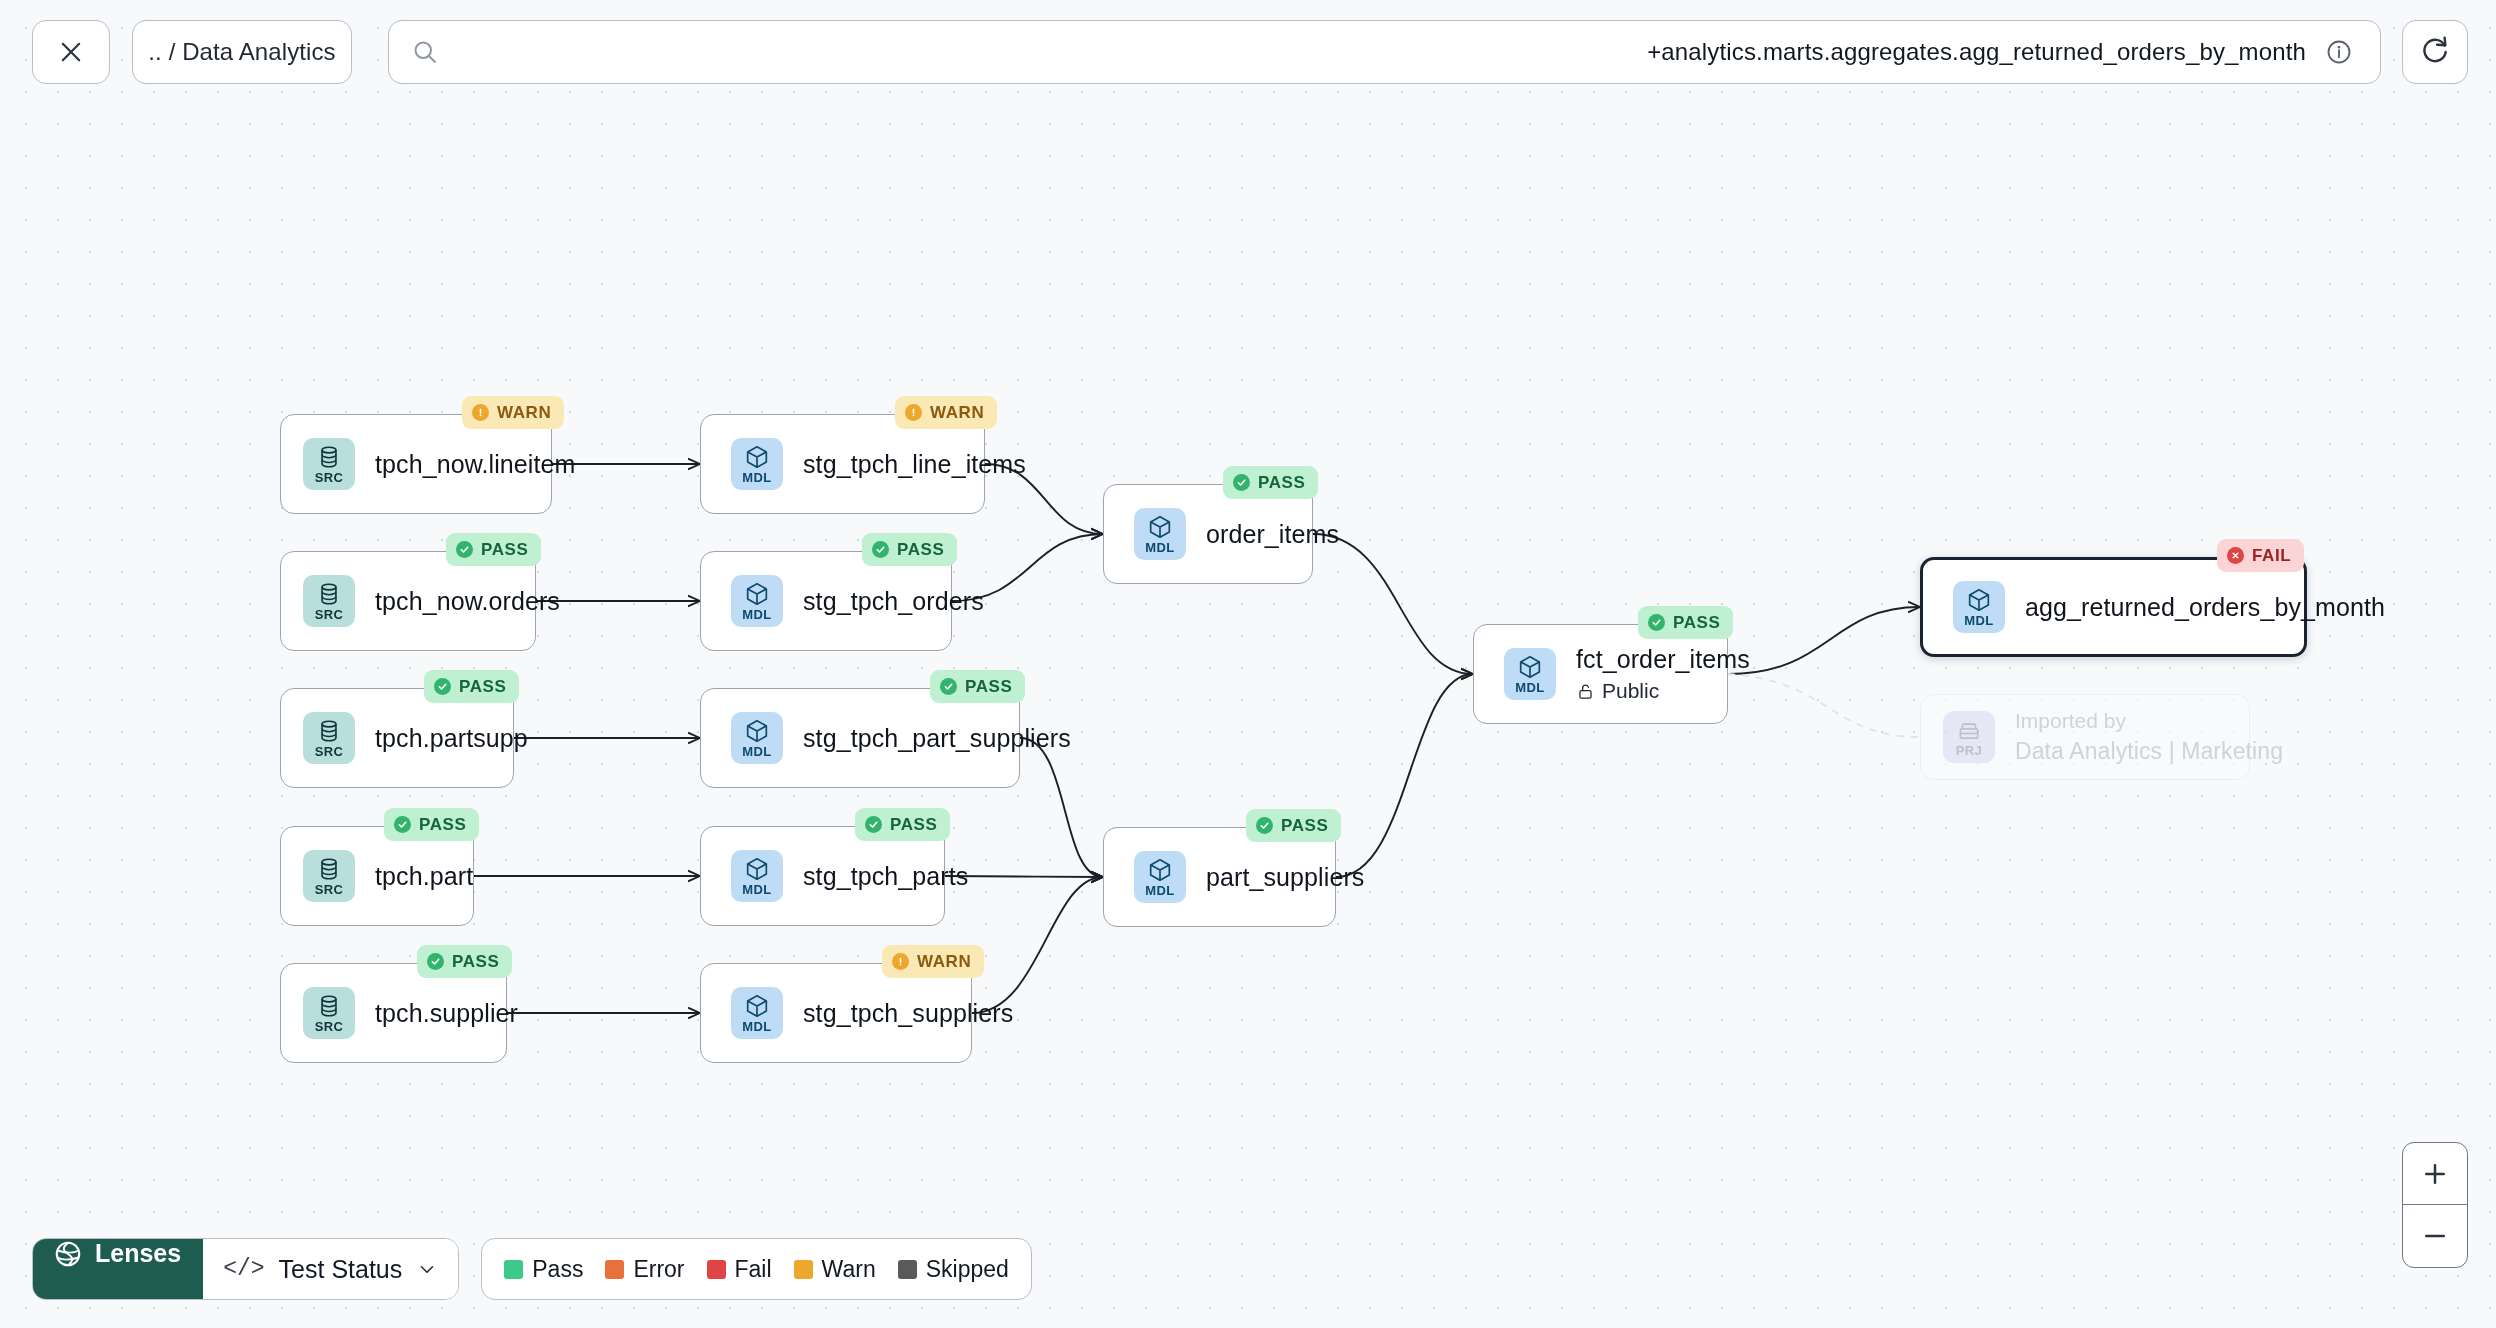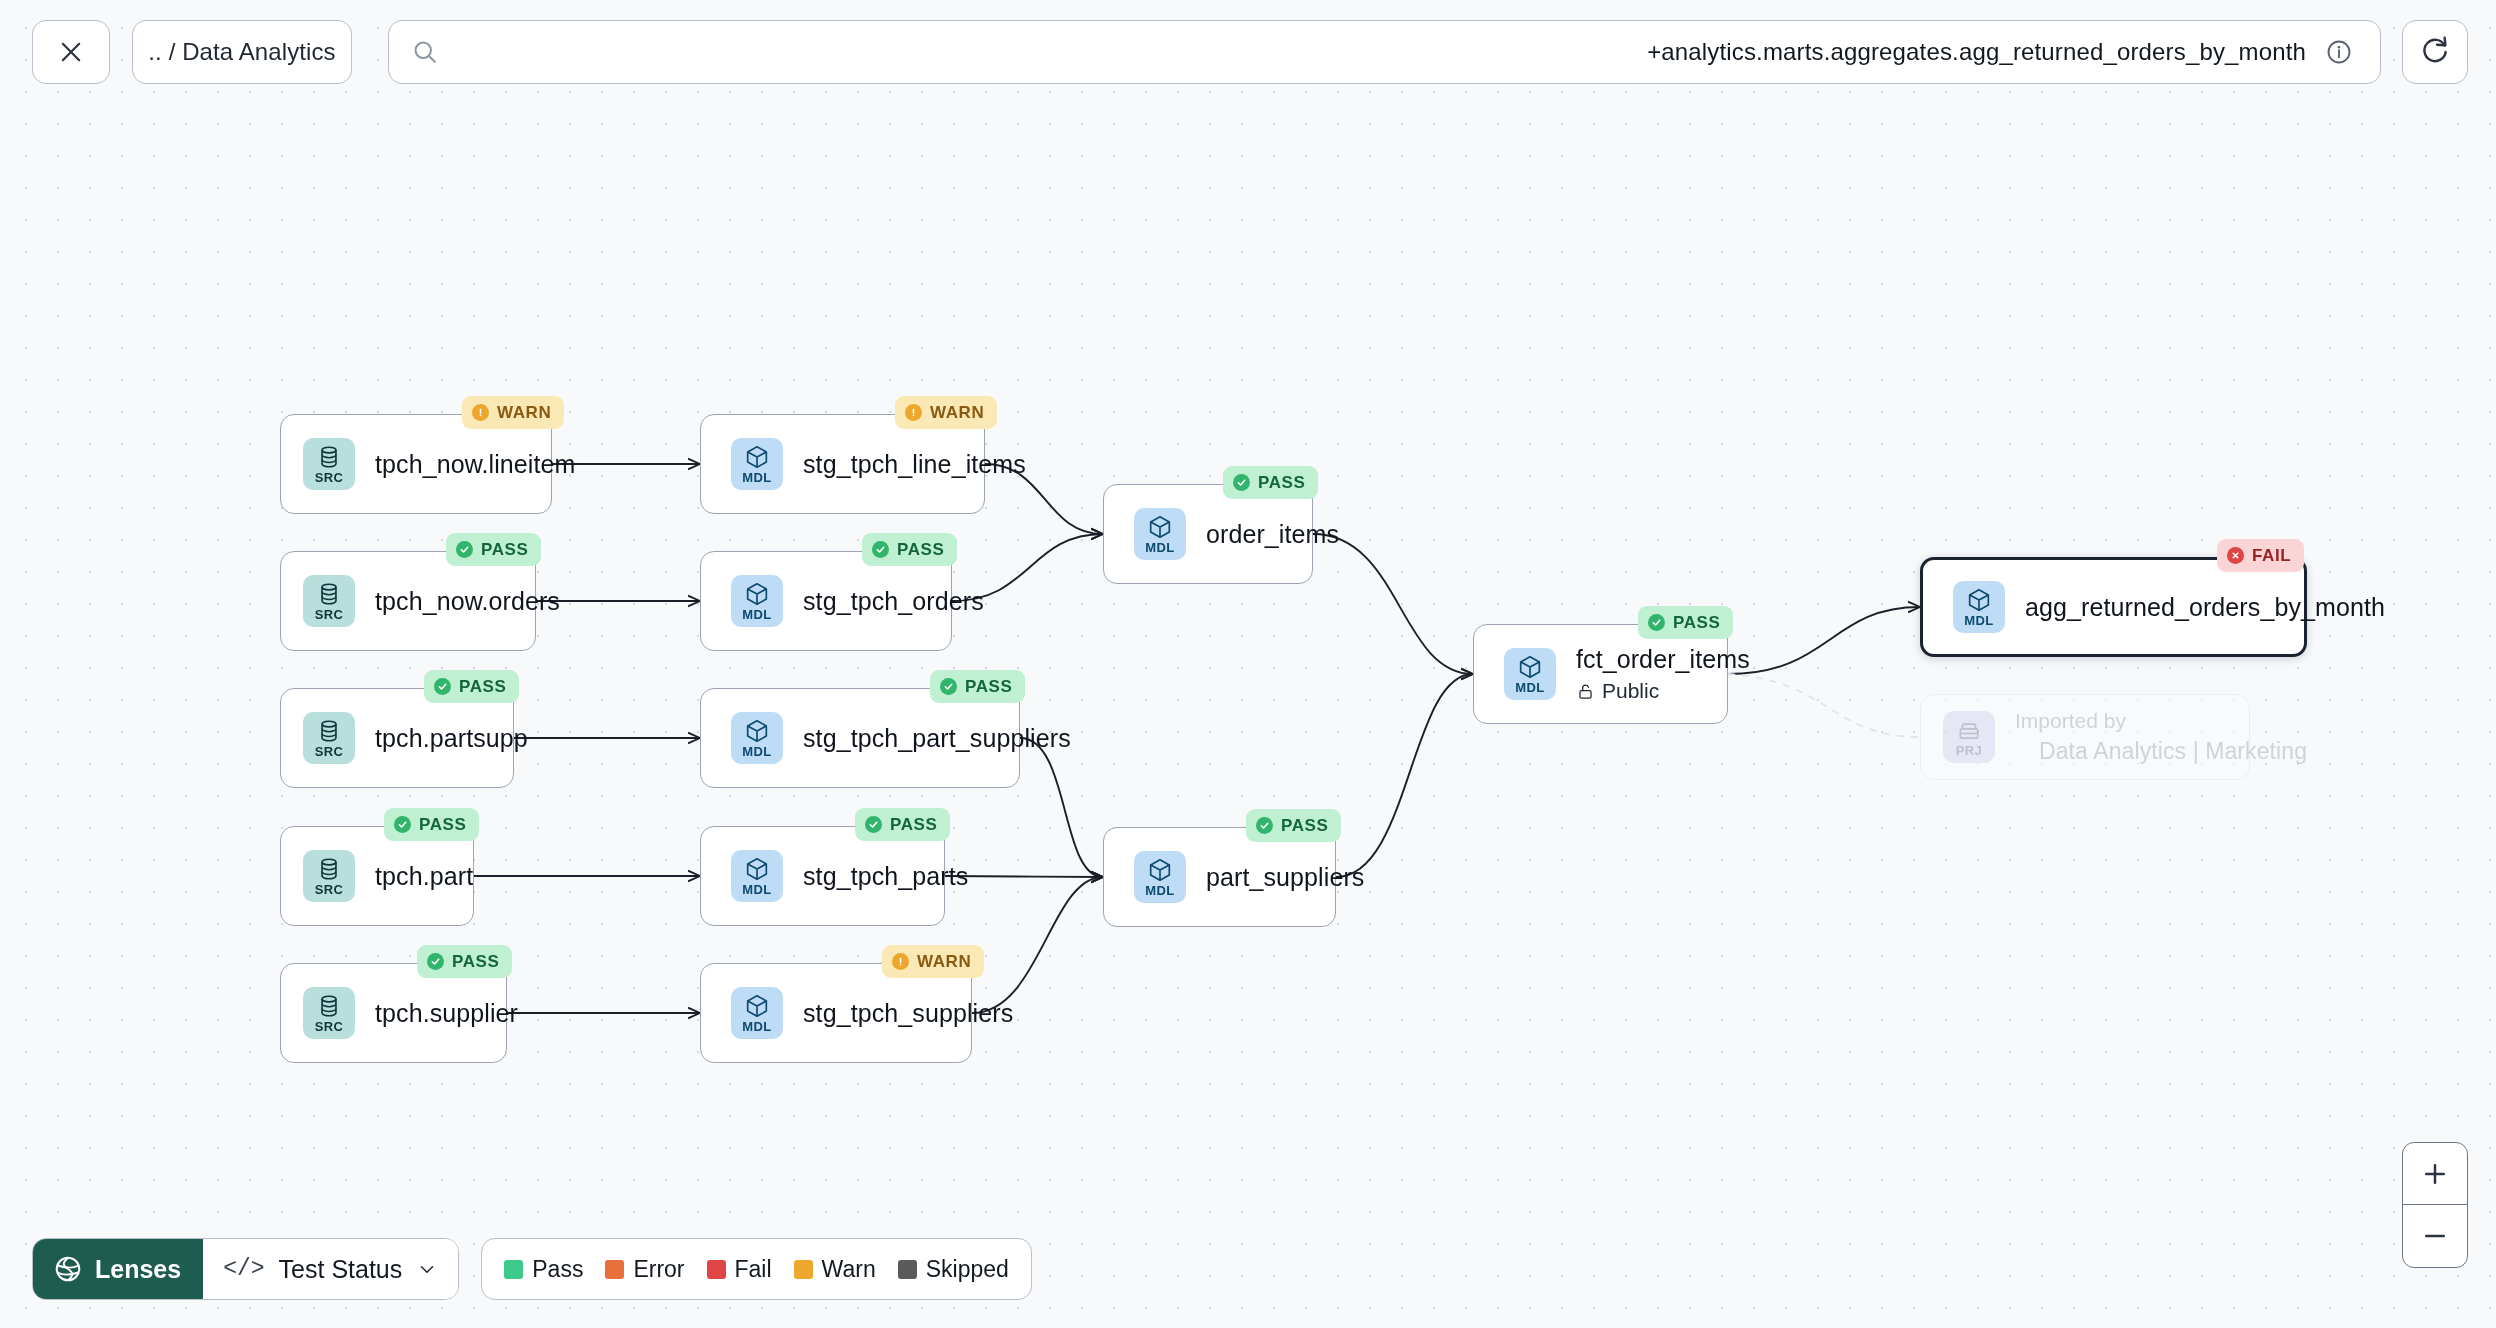--- a/index.html
+++ b/index.html
@@ -107,21 +107,21 @@
     line-height: 1;
   }
 
   .node-text { display: flex; flex-direction: column; gap: 5px; min-width: 0; justify-content: flex-end; }
   .node-title {
     font-size: 25px;
     color: #10151d;
     white-space: nowrap;
     letter-spacing: .1px;
   }
-  .node.ghost .node-title { color: #b6bcc6; font-size: 23px; margin-left: 24px; }
+  .node.ghost .node-title { color: #b6bcc6; font-size: 23px; }
   .node-sub {
     font-size: 21px;
     color: #222a36;
     display: flex; align-items: center; gap: 7px;
     white-space: nowrap;
   }
   .node-sub-top { font-size: 21px; color: #b6bcc6; white-space: nowrap; }
 
   
   .pill {
@@ -162,21 +162,21 @@
     display: flex; align-items: stretch;
     border: 1.6px solid #b7bfc9;
     border-radius: 14px;
     overflow: hidden;
     background: #fff;
     height: 62px;
   }
   #lenses-btn {
     background: #1d5c4f;
     color: #ffffff;
-    display: flex; align-items: center; gap: 12px;
+    display: flex; gap: 12px;
     padding: 0 22px 0 20px;
     font-size: 25px;
     font-weight: 700;
   }
   #test-status-btn {
     display: flex; align-items: center; gap: 14px;
     padding: 0 20px;
     font-size: 25px;
     color: #131a24;
     background: #fff;

